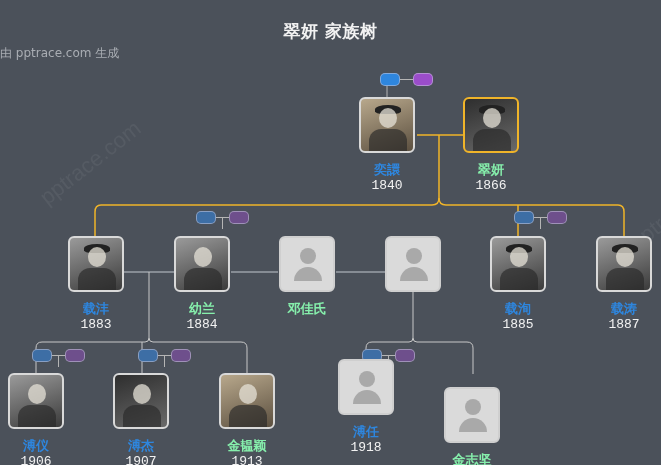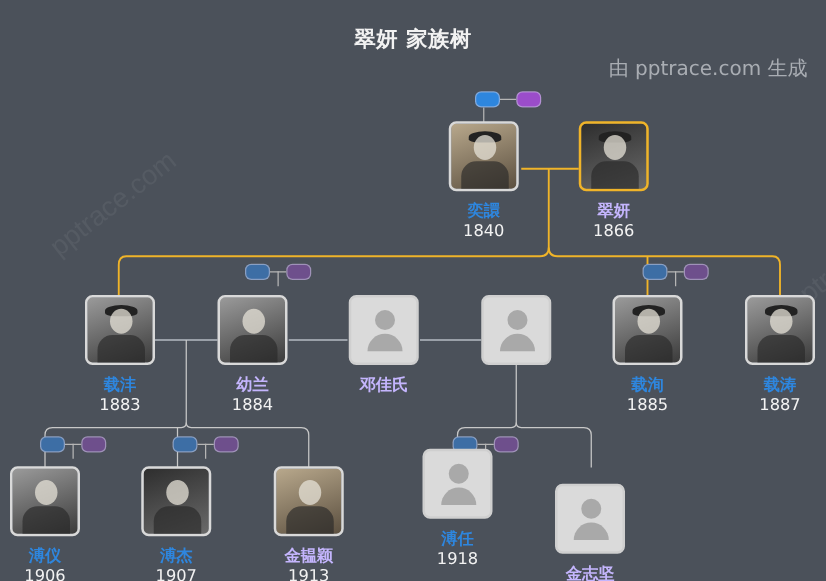--- a/index.html
+++ b/index.html
@@ -1,36 +1,36 @@
 <!DOCTYPE html>
 <html><head>
 <meta charset="utf-8">
 <style>
   html,body{margin:0;padding:0;}
   body{width:661px;height:465px;background:#4b515a;position:relative;overflow:hidden;font-family:"DejaVu Sans","Liberation Sans",sans-serif;}
   .title{position:absolute;left:0;width:661px;top:20px;text-align:center;color:#f2f2f2;font-size:17px;font-weight:bold;letter-spacing:0.5px;}
-  .subtitle{position:absolute;left:0;width:646px;top:45px;text-align:right;color:#a9adb3;font-size:16px;}
+  .subtitle{position:absolute;left:0;width:646px;top:45px;text-align:left;color:#a9adb3;font-size:12px;}
   .watermark{position:absolute;color:rgba(255,255,255,0.06);font-size:22px;font-family:"Liberation Sans",sans-serif;transform:rotate(-38deg);white-space:nowrap;}
   svg.lines{position:absolute;left:0;top:0;}
   .person{position:absolute;width:70px;text-align:center;}
   .photo{width:56px;height:56px;margin:0 auto;border-radius:6px;border:2px solid #d9d9d9;box-sizing:border-box;position:relative;overflow:hidden;}
   .photo.focus{border-color:#f0b429;}
   .photo.placeholder{background:#dadada;border-color:#cfcfcf;}
   .photo.img{background:linear-gradient(160deg,#9a9a9a,#3b3b3b);}
   .photo.sepia{background:linear-gradient(160deg,#b8a88c,#5c5040);}
   .photo.dark{background:linear-gradient(160deg,#2e2e2e,#6a6a6a);}
   .avatar-head{position:absolute;left:19px;top:10px;width:16px;height:16px;border-radius:50%;background:#a9a9a9;}
   .avatar-body{position:absolute;left:13px;top:29px;width:28px;height:14px;border-radius:14px 14px 0 0;background:#a9a9a9;}
   .figure-head{position:absolute;left:18px;top:9px;width:18px;height:20px;border-radius:50%;background:rgba(230,225,215,0.75);}
   .figure-hat{position:absolute;left:14px;top:6px;width:26px;height:9px;border-radius:50% 50% 30% 30%;background:#222;}
   .figure-body{position:absolute;left:8px;top:30px;width:38px;height:24px;border-radius:12px 12px 0 0;background:rgba(40,40,40,0.65);}
   .name{font-size:13px;font-weight:bold;margin-top:9px;line-height:16px;}
   .name.male{color:#2e86de;}
-  .name.female{color:#c4b5fd;}
-  .year{font-size:13px;color:#f2f2f2;line-height:15px;}
+  .name.female{color:#86efac;}
+  .year{font-size:13px;color:#f2f2f2;line-height:15px;font-family:Liberation Mono, monospace;}
   .couple{position:absolute;height:14px;}
   .pill{position:absolute;top:0;width:20px;height:13px;border-radius:5px;border:1px solid rgba(200,200,220,0.55);box-sizing:border-box;}
   .pill.blue{background:#2e86de;}
   .pill.purple{background:#9b4dca;}
   .pill.dim.blue{background:#3d6ea5;}
   .pill.dim.purple{background:#6e4f8c;}
   .pill-link{position:absolute;left:20px;top:6px;width:13px;height:1px;background:#b5b5b5;}
   .pill-stem{position:absolute;left:26px;top:6px;width:1px;height:12px;background:#b5b5b5;}
 </style>
 </head>

